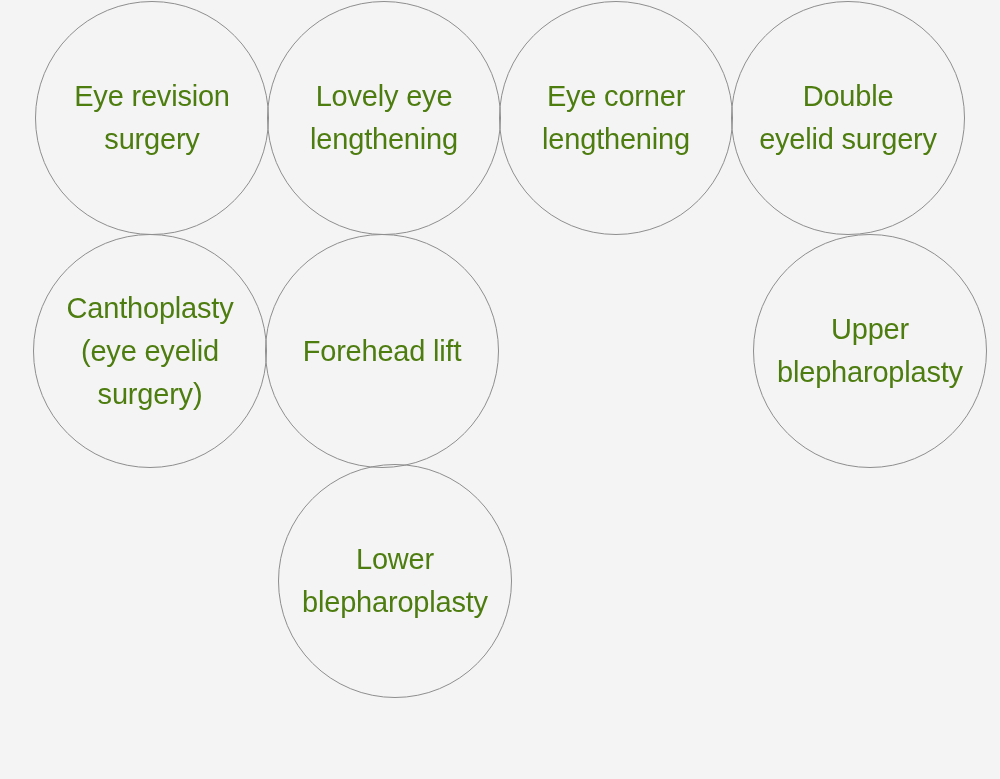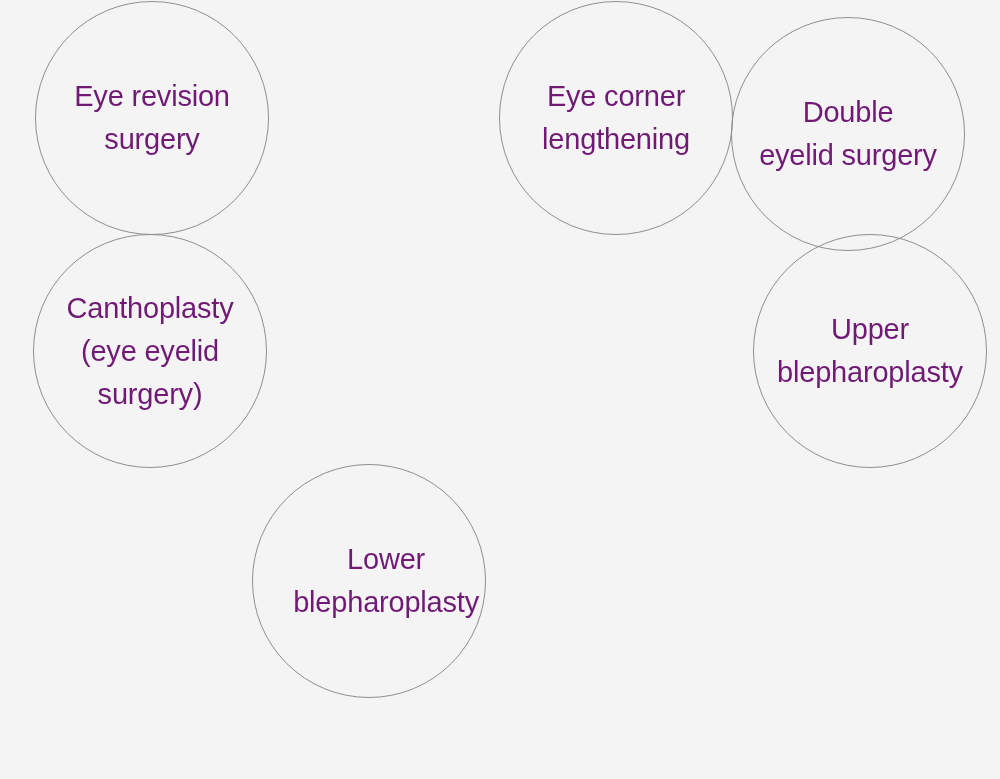--- a/index.html
+++ b/index.html
@@ -25,65 +25,72 @@
     display: flex;
     align-items: center;
     justify-content: center;
     text-align: center;
   }
   .circle .label {
     white-space: pre-line;
     font-size: 29px;
     line-height: 43px;
     font-weight: 400;
-    color: #701a75;
+    color: #4d7c0f;
     letter-spacing: -0.2px;
     padding: 0 6px;
   }
   
   .p1  { left: 35px;  top: 1px; }
   .p2  { left: 267px; top: 1px; }
   .p3  { left: 499px; top: 1px; }
-  .p4  { left: 731px; top: 17px; justify-content: center; }
+  .p4  { left: 731px; top: 1px; justify-content: center; }
   
   .p5  { left: 33px;  top: 234px; }
   .p6  { left: 265px; top: 234px; }
   .p7  { left: 497px; top: 234px; }
   .p8  { left: 753px; top: 234px; }
   
-  .p9  { left: 252px; top: 464px; justify-content: flex-end; }
+  .p9  { left: 278px; top: 464px; }
   .p10 { left: 498px; top: 464px; }
 </style>
 </head>
 <body>
 
 <div class="canvas">
 
   <div class="circle p1">
     <span class="label">Eye revision
 surgery</span>
   </div>
 
+  <div class="circle p2">
+    <span class="label">Lovely eye
+lengthening</span>
+  </div>
 
   <div class="circle p3">
     <span class="label">Eye corner
 lengthening</span>
   </div>
 
   <div class="circle p4">
     <span class="label">Double
 eyelid surgery</span>
   </div>
 
   <div class="circle p5">
     <span class="label">Canthoplasty
 (eye eyelid
 surgery)</span>
   </div>
 
+  <div class="circle p6">
+    <span class="label">Forehead lift</span>
+  </div>
 
 
   <div class="circle p8">
     <span class="label">Upper
 blepharoplasty</span>
   </div>
 
   <div class="circle p9">
     <span class="label">Lower
 blepharoplasty</span>

